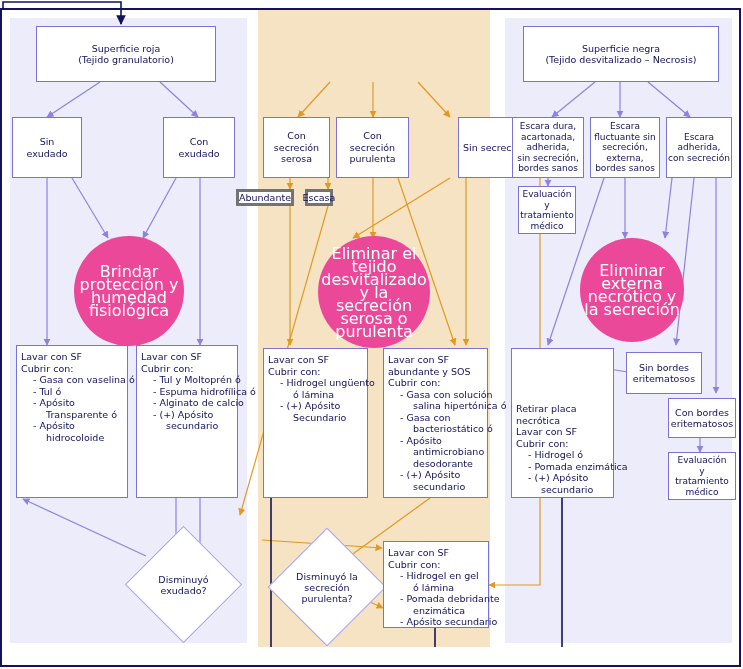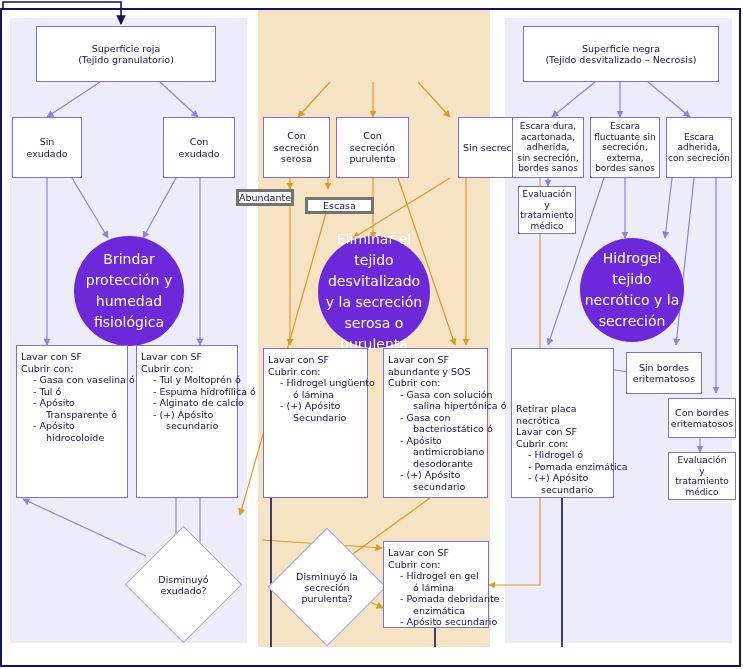--- a/index.html
+++ b/index.html
@@ -29,23 +29,23 @@
   .node.left{align-items:flex-start;text-align:left;}
   .node .ln{display:block;white-space:pre;}
   .node .hang{display:block;white-space:pre;padding-left:7px;text-indent:-7px;margin-left:12px;}
 
   
   .tag{position:absolute;box-sizing:border-box;background:#ffffff;border:3px solid #737373;
        color:#13125a;font-size:9.5px;line-height:11px;display:flex;align-items:center;
        justify-content:center;text-align:center;}
 
   
-  .circle{position:absolute;border-radius:50%;background:#6d28d9;color:#ffffff;
+  .circle{position:absolute;border-radius:50%;background:#ec4899;color:#ffffff;
           display:flex;align-items:center;justify-content:center;text-align:center;
-          font-size:14px;line-height:21px;box-sizing:border-box;padding:4px;}
+          font-size:16px;line-height:13px;box-sizing:border-box;padding:4px;}
 
   
   .diamond{position:absolute;box-sizing:border-box;}
   .diamond .shape{position:absolute;left:0;top:0;width:100%;height:100%;
                   background:#ffffff;border:1px solid #a9a2e6;
                   transform:rotate(45deg);box-sizing:border-box;}
   .diamond .txt{position:absolute;left:0;top:0;width:100%;height:100%;
                 display:flex;align-items:center;justify-content:center;text-align:center;
                 color:#13125a;font-size:9.5px;line-height:11px;}
 </style>
@@ -192,21 +192,21 @@
     <span class="ln">secreción</span>
     <span class="ln">purulenta</span>
   </div>
 
   <div class="node center" style="left:414px;top:117px;width:73px;height:61px;margin-left:44px;">
     <span class="ln">Sin secreción</span>
   </div>
 
   <div class="tag" style="left:236px;top:189px;width:58px;height:17px;">Abundante</div>
 
-  <div class="tag" style="left:305px;top:189px;width:69px;height:17px;margin-top:8px;">Escasa</div>
+  <div class="tag" style="left:305px;top:189px;width:28px;height:17px;">Escasa</div>
 
   <div class="circle" style="left:318px;top:236px;width:112px;height:112px;">
     <div>
       <span class="ln">Eliminar el tejido</span>
       <span class="ln">desvitalizado y la</span>
       <span class="ln">secreción serosa</span>
       <span class="ln">o purulenta</span>
     </div>
   </div>
 
@@ -287,21 +287,21 @@
 
   <div class="node center" style="left:518px;top:186px;width:58px;height:48px;font-size:9px;line-height:10.5px;">
     <span class="ln">Evaluación</span>
     <span class="ln">y</span>
     <span class="ln">tratamiento</span>
     <span class="ln">médico</span>
   </div>
 
   <div class="circle" style="left:580px;top:238px;width:104px;height:104px;">
     <div>
-      <span class="ln">Hidrogel tejido</span>
+      <span class="ln">Eliminar externa</span>
       <span class="ln">necrótico y la</span>
       <span class="ln">secreción</span>
     </div>
   </div>
 
   <div class="node left" style="left:511px;top:348px;width:103px;height:150px;justify-content:flex-end;padding-top:5px;">
     <span class="ln">Retirar placa</span>
     <span class="ln">necrótica</span>
     <span class="ln">Lavar con SF</span>
     <span class="ln"></span>

